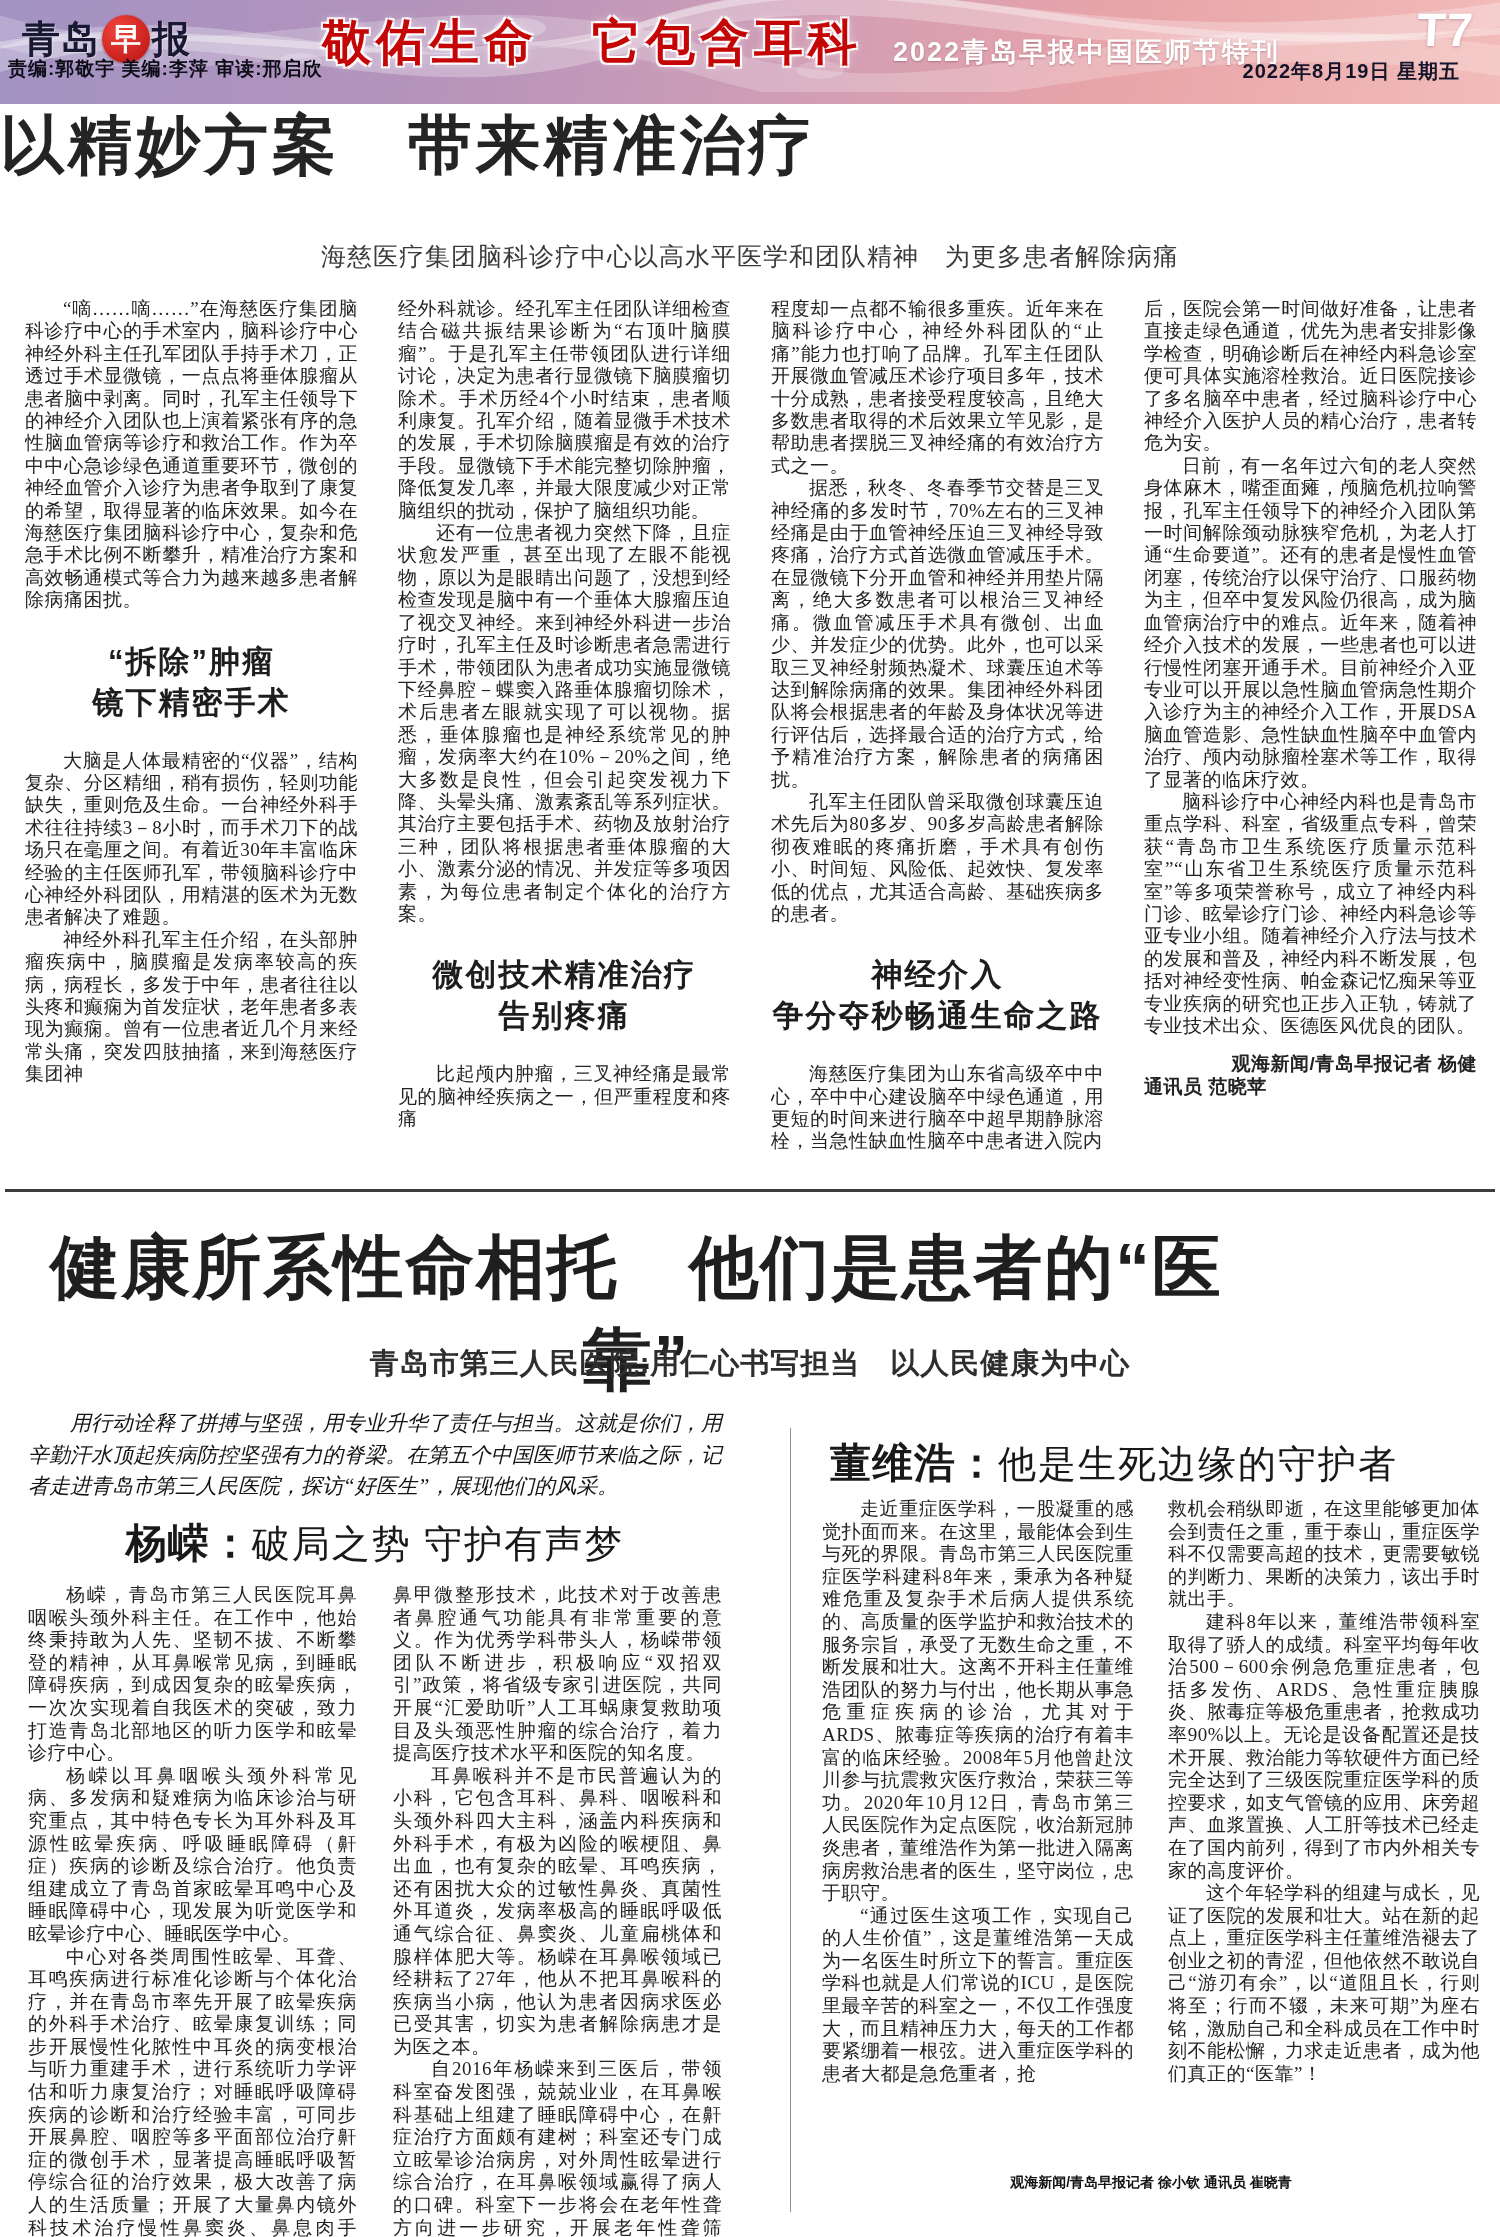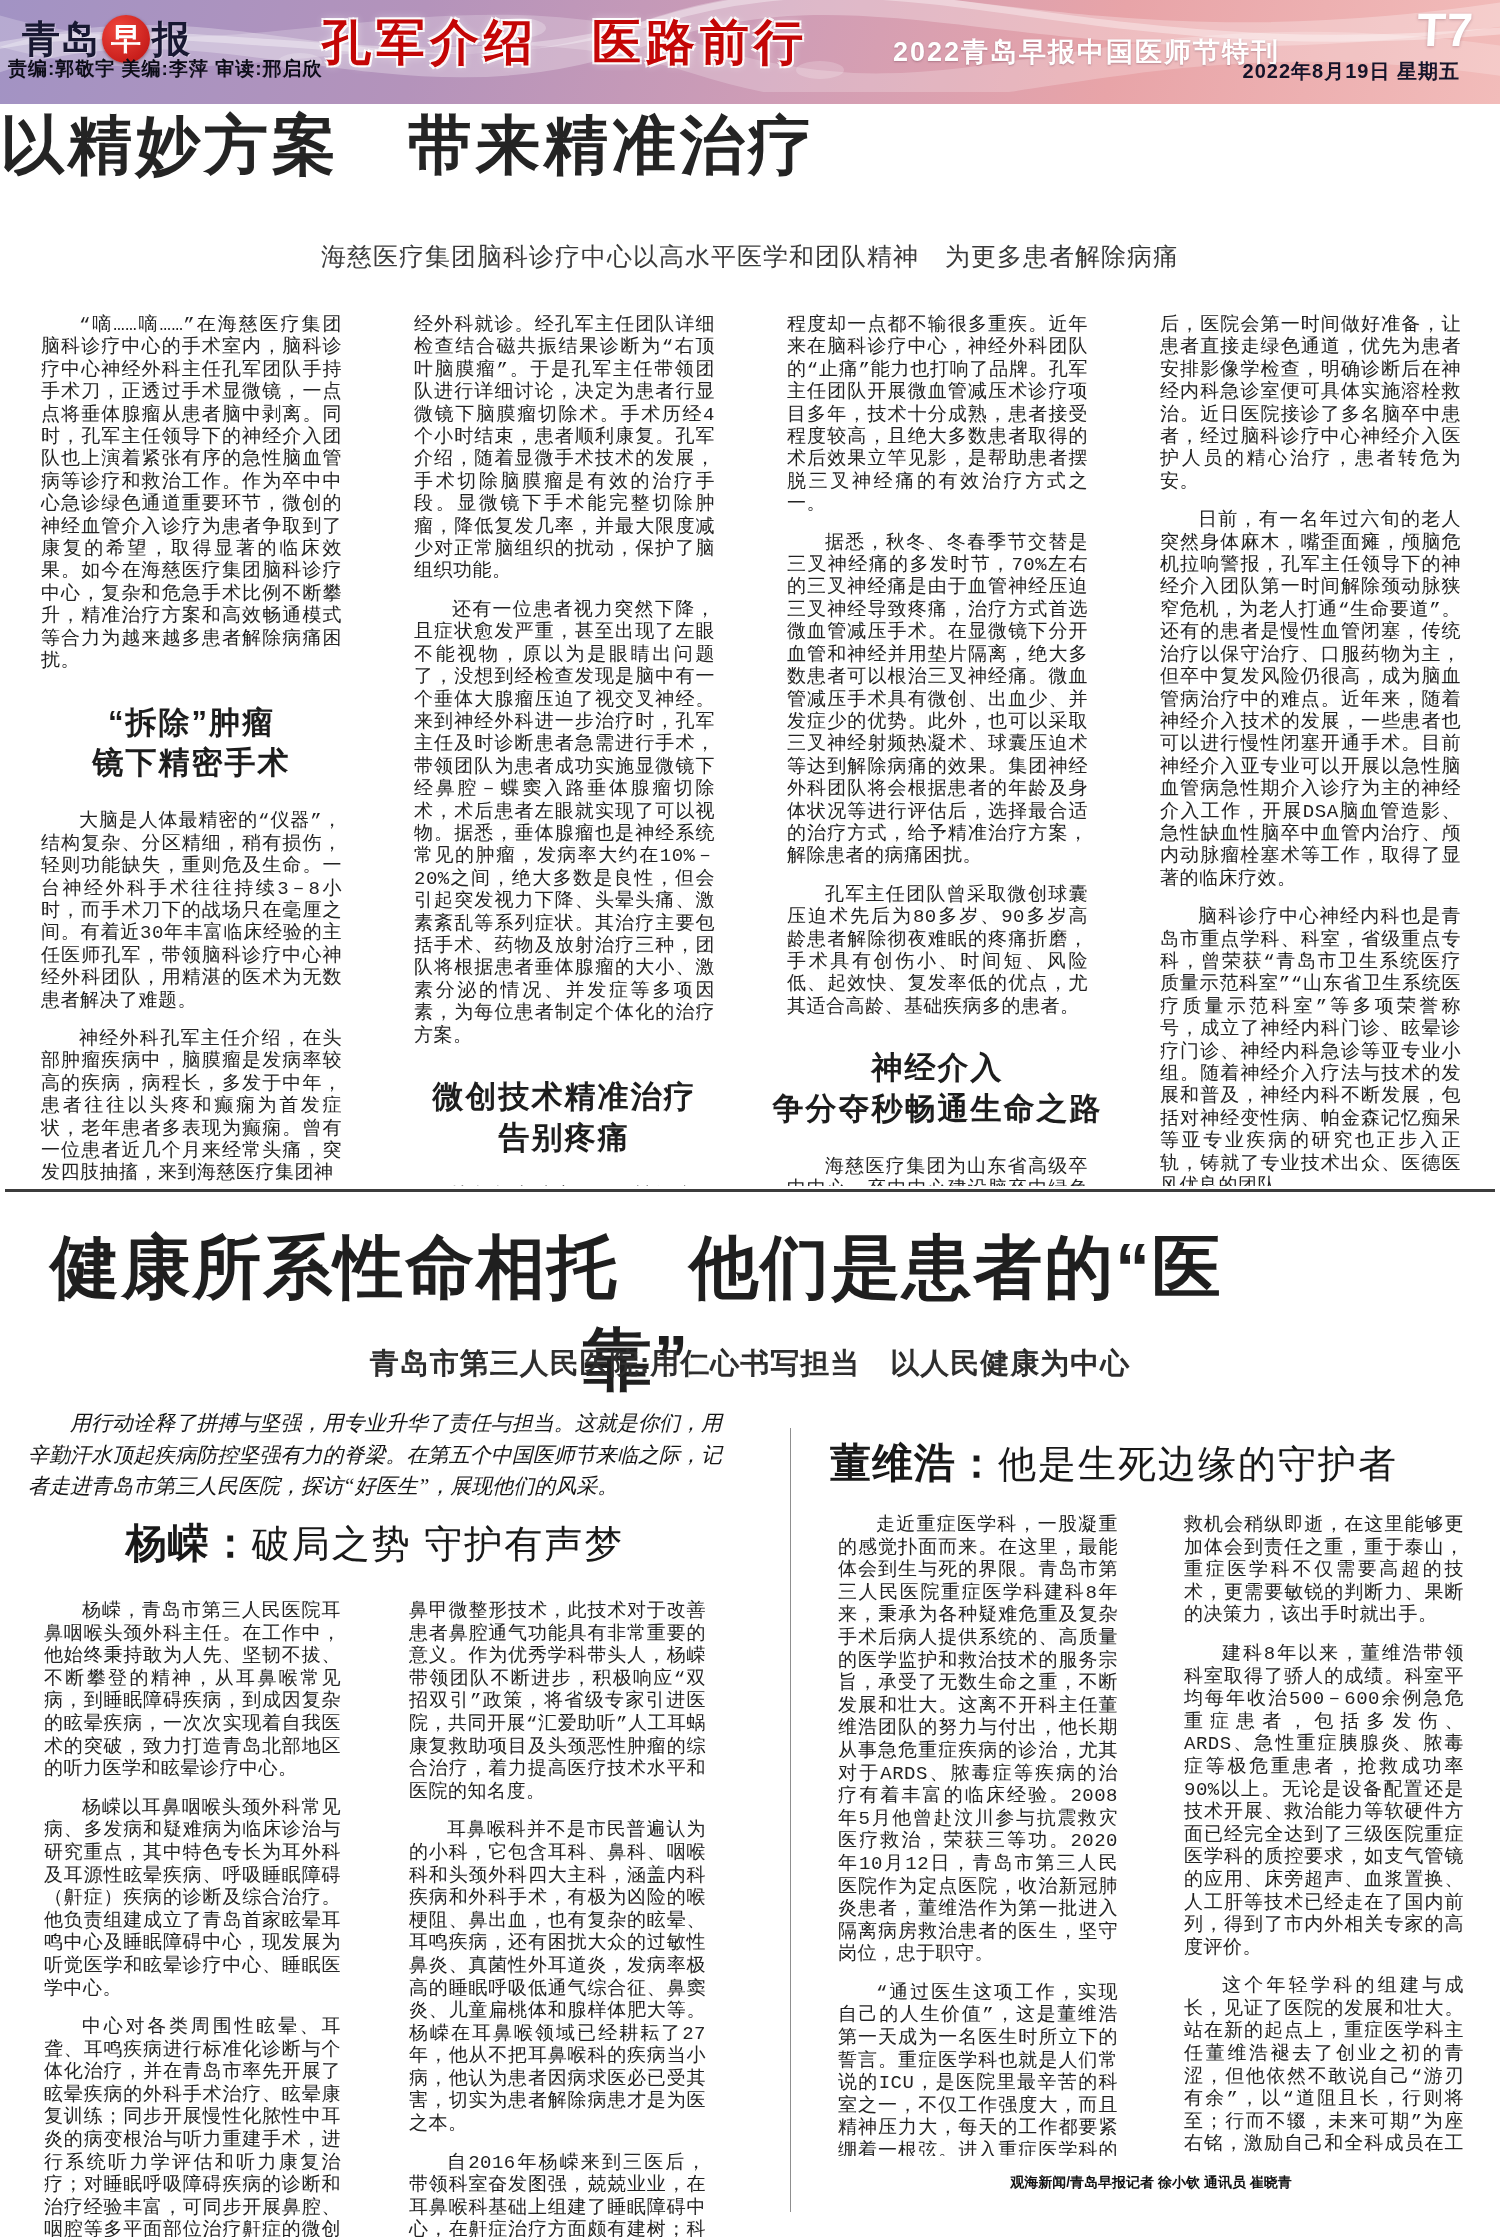--- a/index.html
+++ b/index.html
@@ -30,21 +30,21 @@
         font-family:"Liberation Sans","DejaVu Sans",sans-serif;letter-spacing:1px;}
 
   
   .a1-title{position:absolute;left:0;top:102px;width:1500px;text-align:left;
         font-family:"Liberation Sans","DejaVu Sans",sans-serif;font-size:64px;font-weight:900;letter-spacing:4px;color:#242424;}
   .a1-subtitle{position:absolute;left:0;top:240px;width:1500px;text-align:center;
         font-family:"Liberation Sans","DejaVu Sans",sans-serif;font-size:25px;font-weight:500;color:#3a3a3a;letter-spacing:1px;}
   .a1-body{position:absolute;left:25px;top:298px;width:1452px;height:888px;display:flex;gap:40px;}
   .col{flex:1;overflow:hidden;}
   .a1-body .col{font-size:19px;line-height:22.4px;text-align:justify;letter-spacing:0.5px;color:#232323;}
-  .para{margin:16px;text-indent:2em;font-family:Liberation Mono, monospace;}
+  .para{margin:0;text-indent:2em;}
   .para.cont{text-indent:0;}
   .subhead{margin:30px 0 26px;text-align:center;font-family:"Liberation Sans","DejaVu Sans",sans-serif;
         font-size:31px;font-weight:900;line-height:1.32;color:#1d1d1d;letter-spacing:2px;text-indent:0;}
   .byline{margin-top:16px;font-weight:700;font-size:19px;font-family:"Liberation Sans","DejaVu Sans",sans-serif;}
   .byline .byline-l0{text-align:right;}
   .byline .byline-l1{text-align:left;}
 
   .rule{position:absolute;left:5px;top:1189px;width:1490px;height:3px;background:#3c3c3c;}
 
   
@@ -82,21 +82,21 @@
       <ellipse cx="820" cy="70" rx="24" ry="9" fill="#ffffff" fill-opacity="0.2"></ellipse>
     </svg>
     <div class="logo">
       <span class="zi">青岛</span>
       <span class="circle">
           <span>早</span>
         </span>
       <span class="zi">报</span>
     </div>
     <div class="credits">责编:郭敬宇 美编:李萍 审读:邢启欣</div>
-    <div class="slogan">孔军介绍　医路前行</div>
+    <div class="slogan">敬佑生命　它包含耳科</div>
     <div class="edition">2022青岛早报中国医师节特刊</div>
     <div class="pageno">T7</div>
     <div class="date">2022年8月19日 星期五</div>
   </div>
 
   <div class="a1-title">以精妙方案　带来精准治疗</div>
   <div class="a1-subtitle">海慈医疗集团脑科诊疗中心以高水平医学和团队精神　为更多患者解除病痛</div>
   <div class="a1-body">
     <div class="col">
         <p class="para">“嘀……嘀……”在海慈医疗集团脑科诊疗中心的手术室内，脑科诊疗中心神经外科主任孔军团队手持手术刀，正透过手术显微镜，一点点将垂体腺瘤从患者脑中剥离。同时，孔军主任领导下的神经介入团队也上演着紧张有序的急性脑血管病等诊疗和救治工作。作为卒中中心急诊绿色通道重要环节，微创的神经血管介入诊疗为患者争取到了康复的希望，取得显著的临床效果。如今在海慈医疗集团脑科诊疗中心，复杂和危急手术比例不断攀升，精准治疗方案和高效畅通模式等合力为越来越多患者解除病痛困扰。</p>

